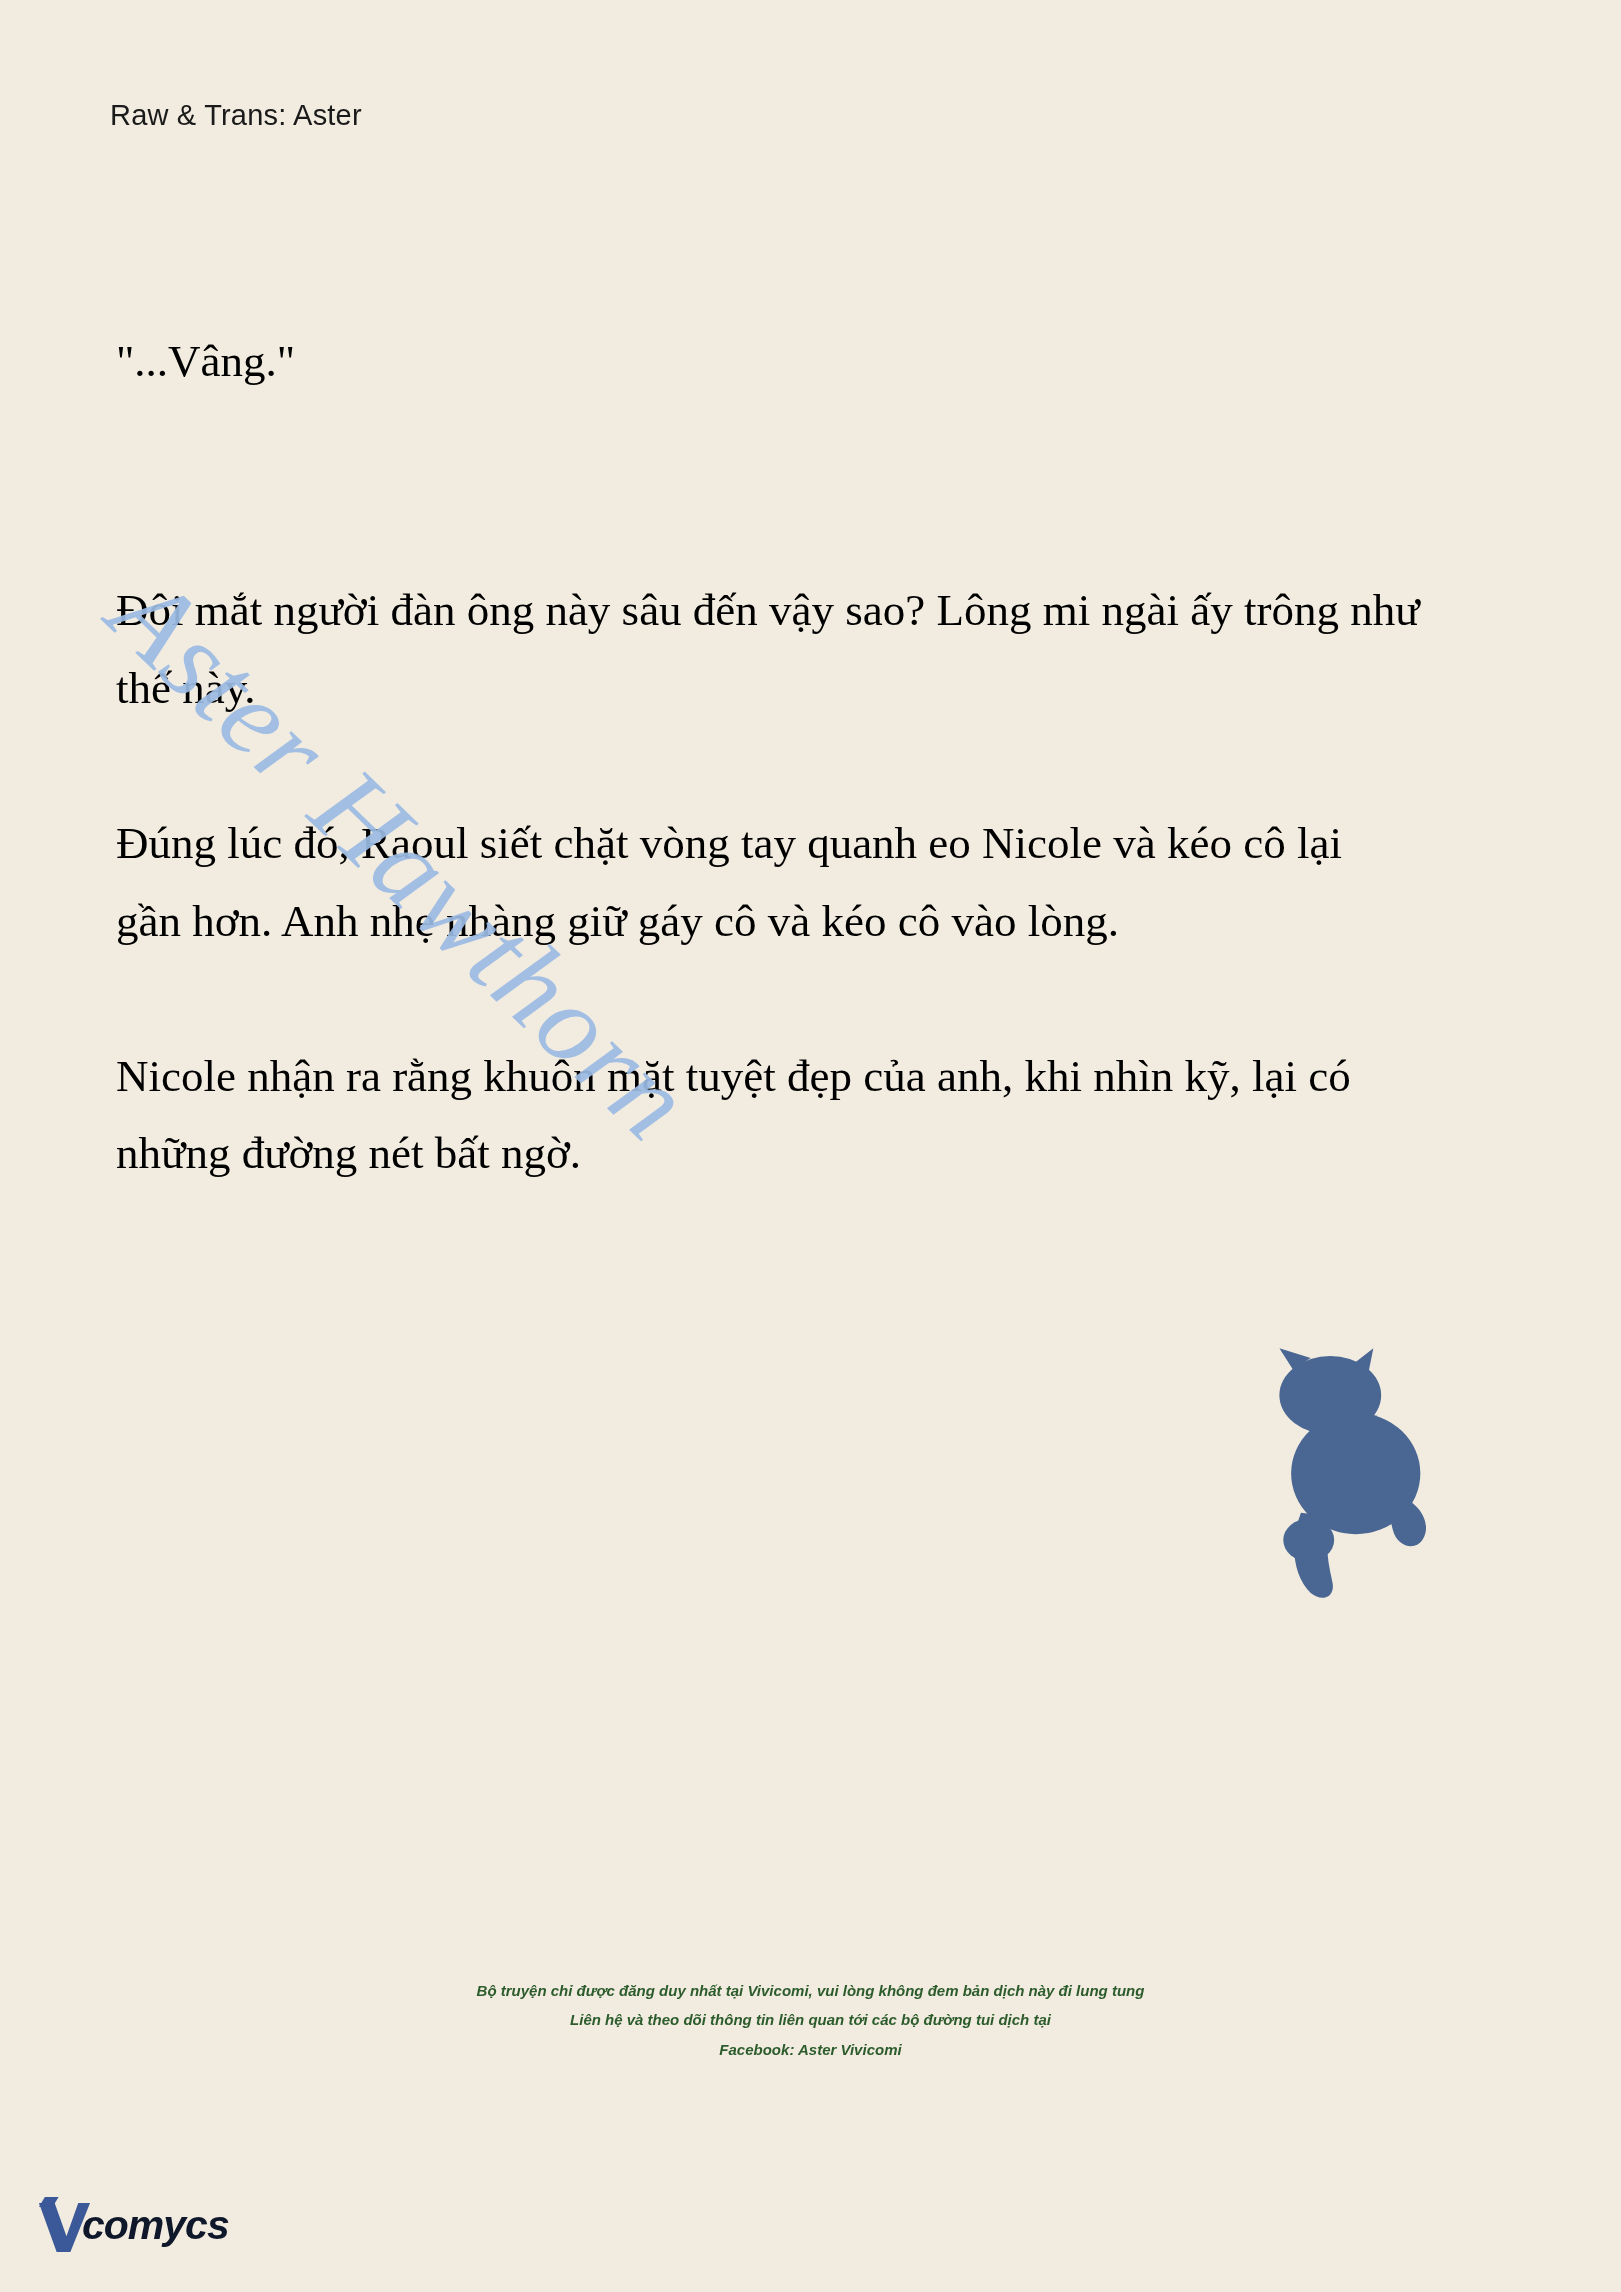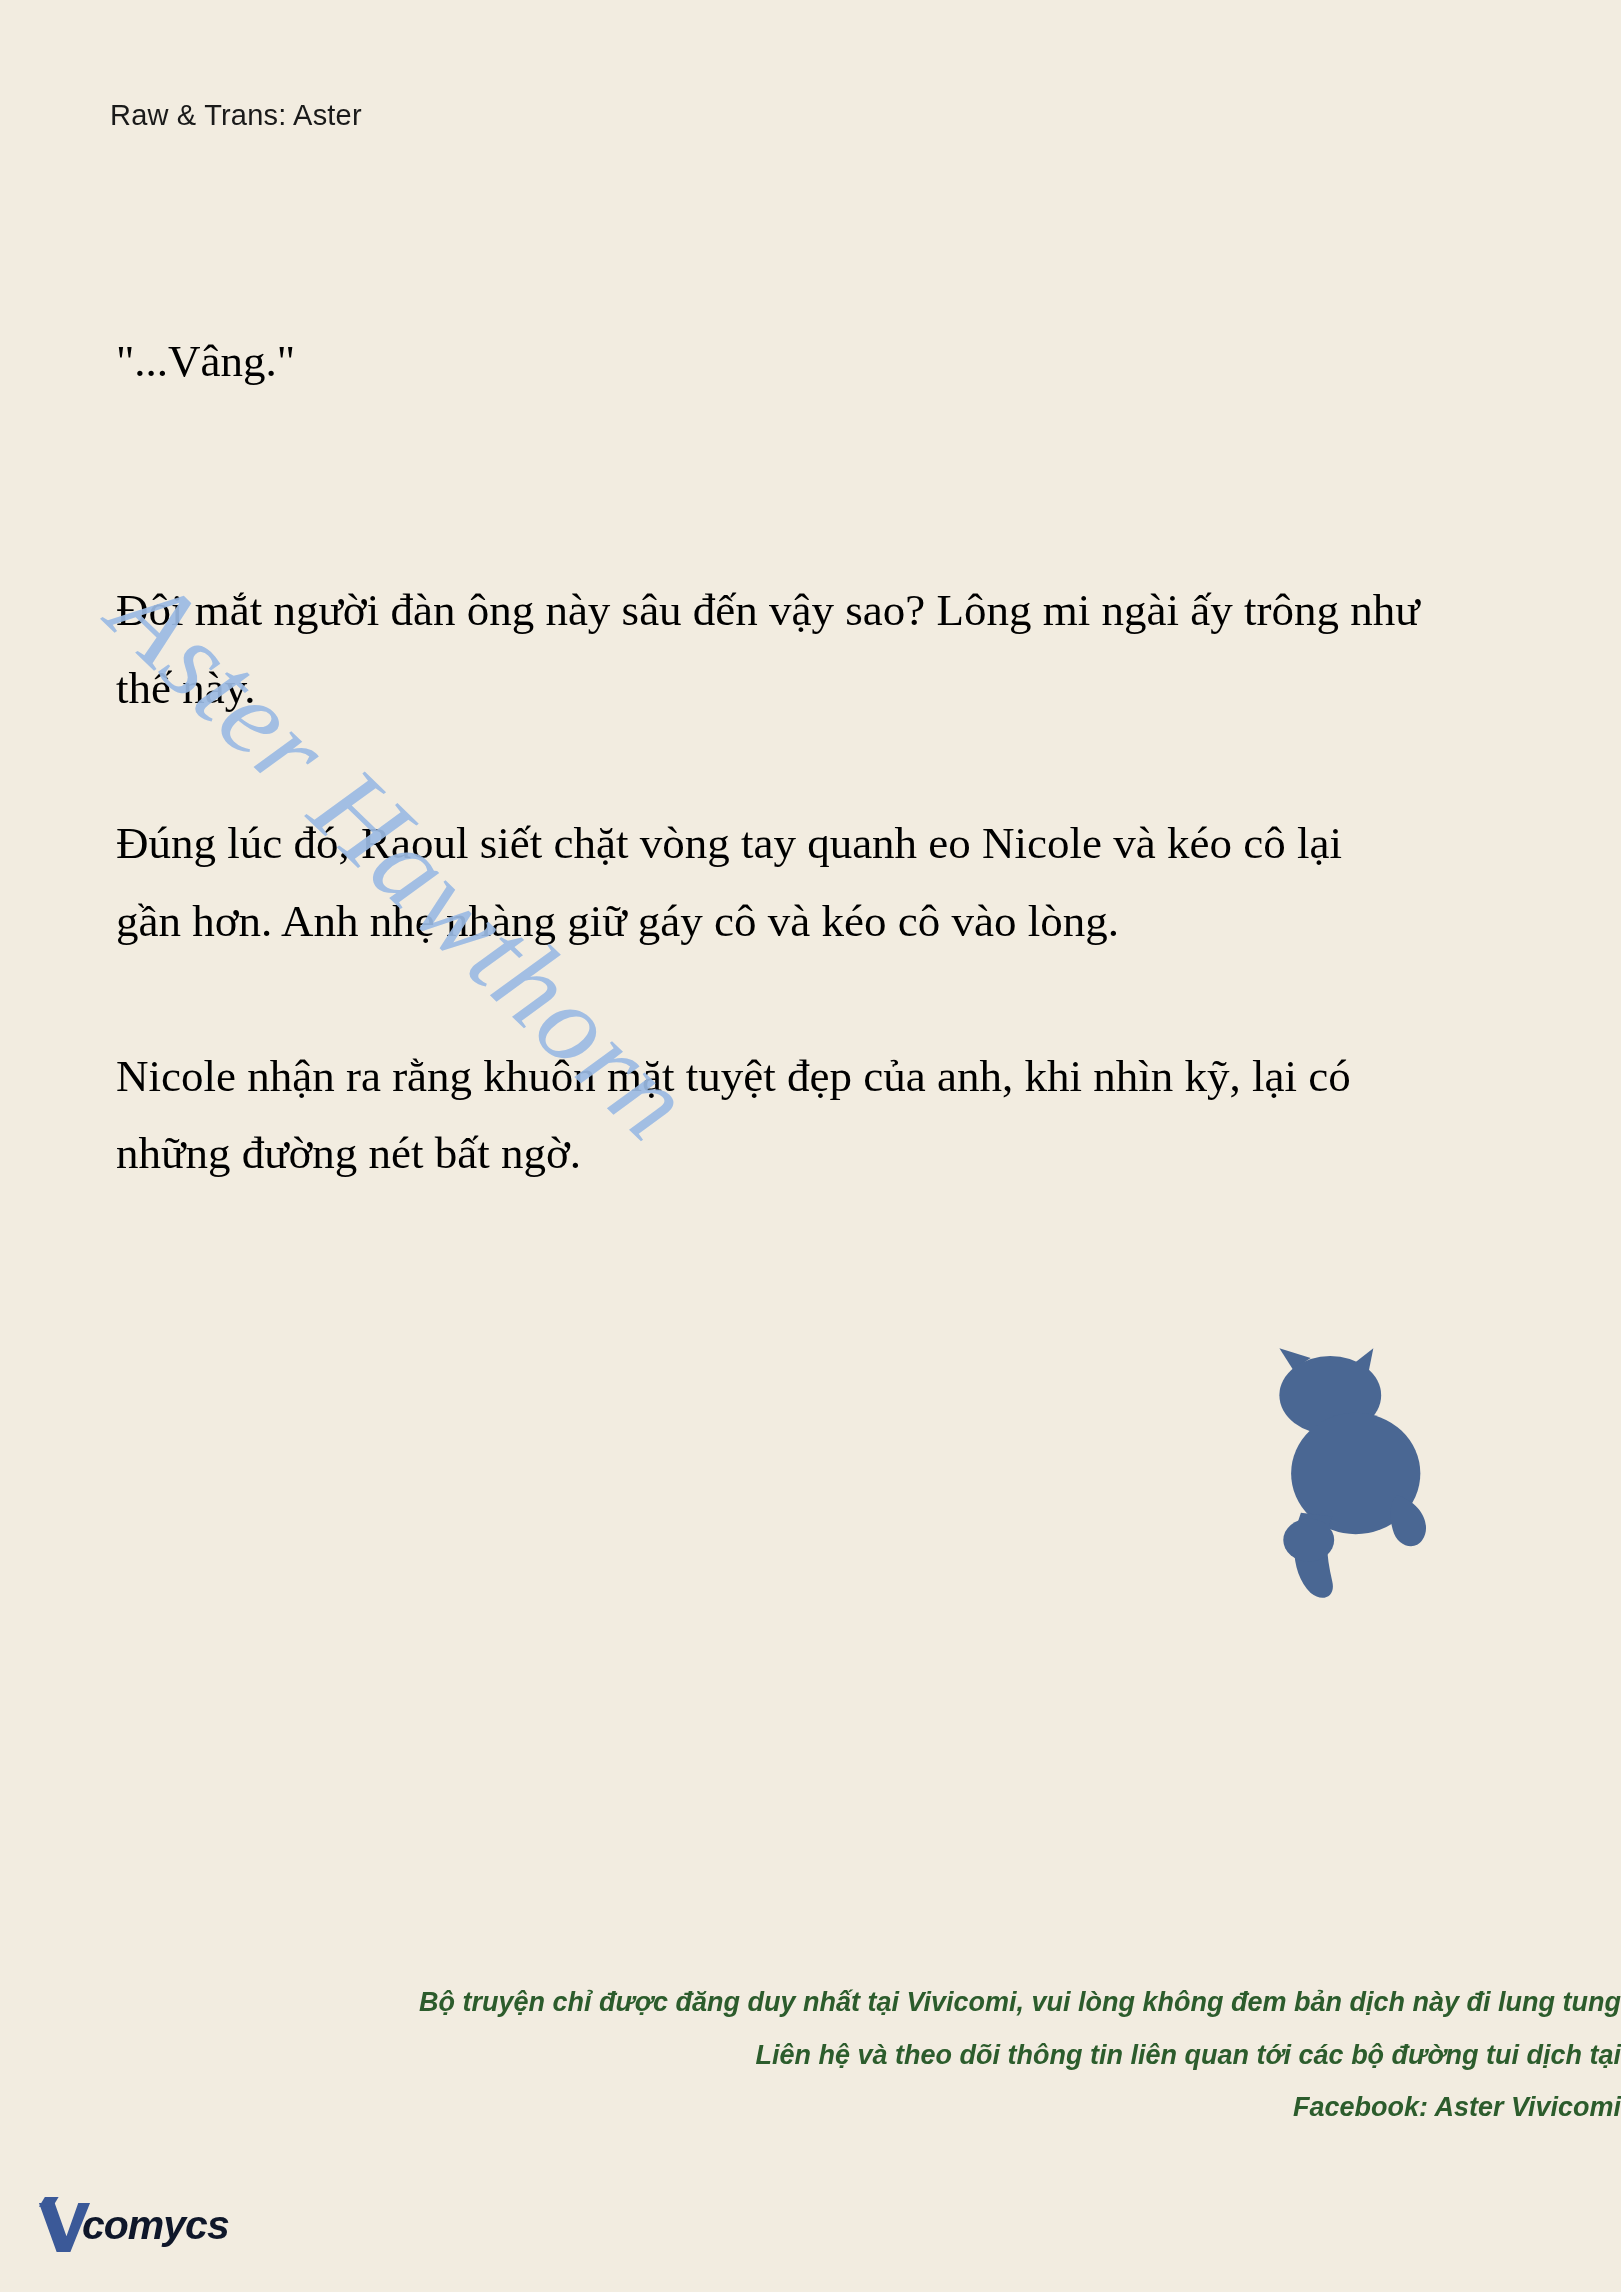--- a/index.html
+++ b/index.html
@@ -89,25 +89,25 @@
     height: 255px;
     pointer-events: none;
   }
   .cat-mark svg { display: block; }
 
   .footer-note {
     position: absolute;
     left: 0;
     right: 0;
     top: 1976px;
-    text-align: right;
+    text-align: center;
     font-family: "Liberation Sans", sans-serif;
     font-style: italic;
     font-weight: bold;
-    font-size: 27px;
+    font-size: 15px;
     line-height: 1.95;
     color: #2c5c2c;
   }
   .footer-note div { white-space: nowrap; }
 
   .logo {
     position: absolute;
     left: 37px;
     bottom: 27.4px;
     width: 206px;

